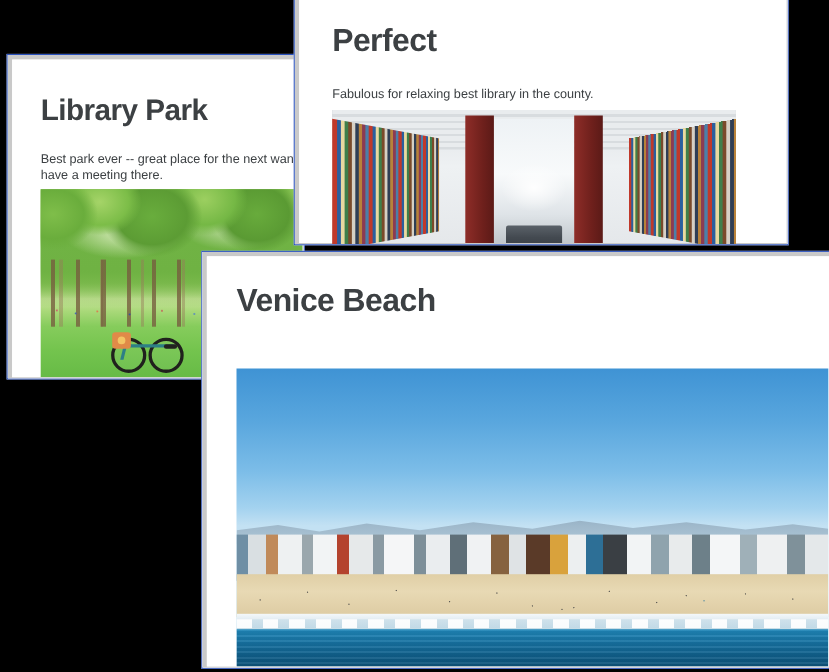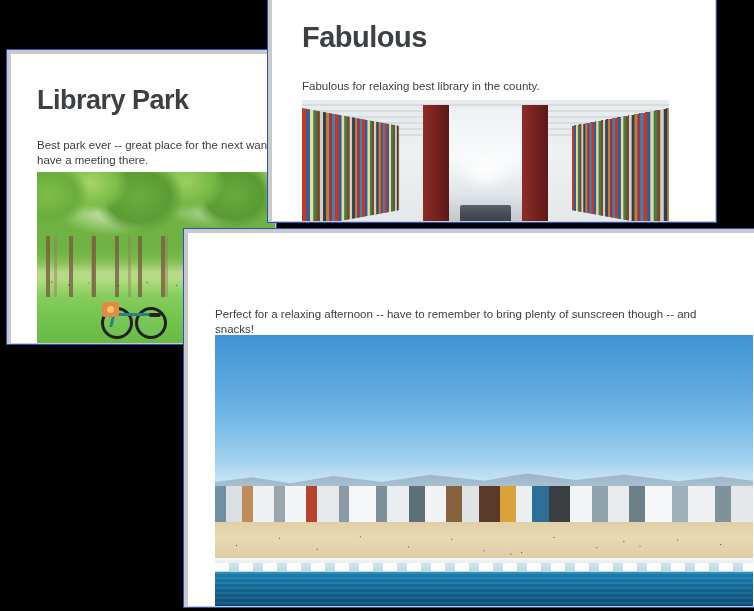--- a/index.html
+++ b/index.html
@@ -499,21 +499,21 @@
         </div>
 
       </div>
     </div>
   </div>
 
   <div class="card" id="card-library">
     <div class="card-inner">
       <div class="card-body">
 
-        <div class="card-title">Fabulous</div>
+        <div class="card-title">Perfect</div>
 
         <div class="card-desc">Fabulous for relaxing  best library in the county.</div>
 
         <div class="photo ph-library">
           <div class="lib-ceiling"></div>
           <div class="lib-vanish"></div>
           <div class="lib-shelf left">
             <div class="lib-books"></div>
           </div>
           <div class="lib-shelf right">
@@ -526,22 +526,22 @@
         </div>
 
       </div>
     </div>
   </div>
 
   <div class="card" id="card-beach">
     <div class="card-inner">
       <div class="card-body">
 
-
-        <div class="card-desc">Perfect for a relaxing afternoon -- have to remember to bring plenty of sunscreen though -- and snacks!</div>
+        <div class="card-title">Venice Beach</div>
+
 
         <div class="photo ph-beach">
           <div class="bc-mountains"></div>
           <div class="bc-palms">
             <i style="left:3%;  height:16px"></i>
               <i style="left:7%;  height:13px"></i>
             <i style="left:11%; height:18px"></i>
               <i style="left:15%; height:14px"></i>
             <i style="left:19%; height:17px"></i>
               <i style="left:23%; height:12px"></i>

